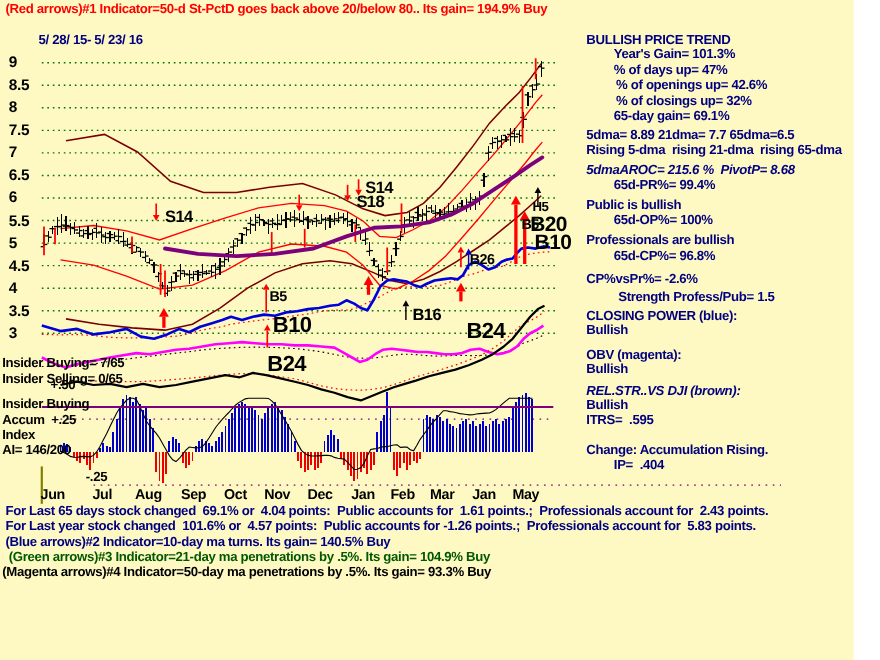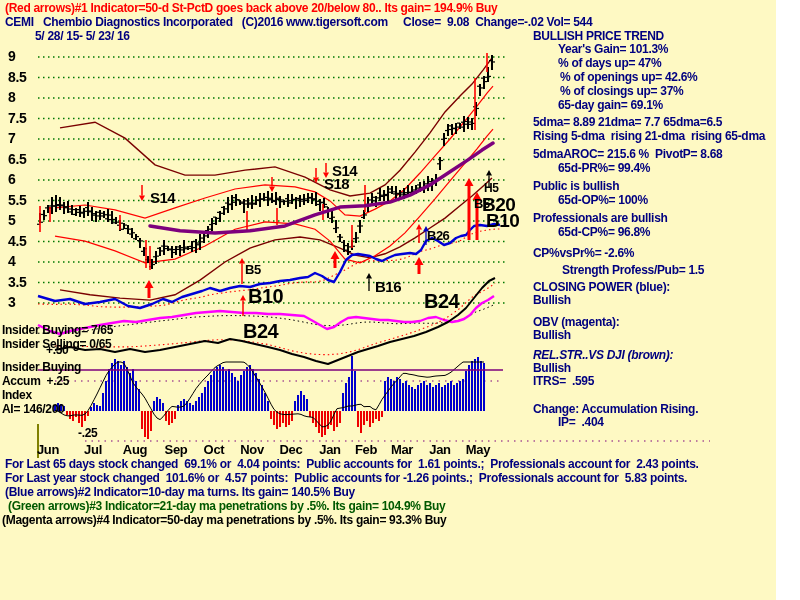--- a/index.html
+++ b/index.html
@@ -16,21 +16,20 @@
   .tick{font-size:14px;color:#000000;}
   .mon{font-size:13px;color:#000000;transform:translateX(-50%);}
   .ann{color:#000000;letter-spacing:-0.5px;}
   svg{position:absolute;left:0;top:0;}
 </style>
 </head>
 <body>
 
 <div class="screen">
   <div id="hl1" class="lbl">(Red arrows)#1 Indicator=50-d St-PctD goes back above 20/below 80.. Its gain= 194.9% Buy</div>
-  <div id="hl2" class="lbl">CEMI   Chembio Diagnostics Incorporated   (C)2016 www.tigersoft.com     Close=  9.08  Change=-.02 Vol= 544</div>
   <div id="hl3" class="lbl">5/ 28/ 15- 5/ 23/ 16</div>
   <svg id="chart-svg" width="800" height="600">
       <line x1="38" y1="303" x2="508" y2="303" stroke="#007700" stroke-width="1.3" stroke-dasharray="1.5 3.5"></line>
       <line x1="38" y1="282.5" x2="508" y2="282.5" stroke="#007700" stroke-width="1.3" stroke-dasharray="1.5 3.5"></line>
       <line x1="38" y1="262" x2="508" y2="262" stroke="#007700" stroke-width="1.3" stroke-dasharray="1.5 3.5"></line>
       <line x1="38" y1="241.5" x2="508" y2="241.5" stroke="#007700" stroke-width="1.3" stroke-dasharray="1.5 3.5"></line>
       <line x1="38" y1="221" x2="508" y2="221" stroke="#007700" stroke-width="1.3" stroke-dasharray="1.5 3.5"></line>
       <line x1="38" y1="200.5" x2="508" y2="200.5" stroke="#007700" stroke-width="1.3" stroke-dasharray="1.5 3.5"></line>
       <line x1="38" y1="180" x2="508" y2="180" stroke="#007700" stroke-width="1.3" stroke-dasharray="1.5 3.5"></line>
       <line x1="38" y1="159.5" x2="508" y2="159.5" stroke="#007700" stroke-width="1.3" stroke-dasharray="1.5 3.5"></line>
@@ -582,25 +581,25 @@
       <line x1="489" y1="188" x2="489" y2="175.5" stroke="#000000" stroke-width="1.3"></line>
       <path d="M 489 170 L 486 175.5 L 492 175.5 Z" fill="#000000" stroke="none"></path>
       <line x1="426" y1="245" x2="426" y2="231.5" stroke="#0000c0" stroke-width="1.3"></line>
       <path d="M 426 226 L 423 231.5 L 429 231.5 Z" fill="#0000c0" stroke="none"></path>
     </svg>
   <div id="gen-labels">
       <div class="lbl rp" style="left: 533px; top: 30px;">BULLISH PRICE TREND</div>
       <div class="lbl rp" style="left: 558px; top: 43px;">Year's Gain= 101.3%</div>
       <div class="lbl rp" style="left: 558px; top: 57px;">% of days up= 47%</div>
       <div class="lbl rp" style="left: 560px; top: 71px;">% of openings up= 42.6%</div>
-      <div class="lbl rp" style="left: 560px; top: 85px;">% of closings up= 37%</div>
+      <div class="lbl rp" style="left: 560px; top: 85px;">% of closings up= 32%</div>
       <div class="lbl rp" style="left: 558px; top: 99px;">65-day gain= 69.1%</div>
       <div class="lbl rp" style="left: 533px; top: 116px;">5dma= 8.89 21dma= 7.7 65dma=6.5</div>
       <div class="lbl rp" style="left: 533px; top: 130px;">Rising 5-dma  rising 21-dma  rising 65-dma</div>
-      <div class="lbl rp" style="left: 533px; top: 148px;">5dmaAROC= 215.6 %  PivotP= 8.68</div>
+      <div class="lbl rp" style="left: 533px; top: 148px; font-style: italic;">5dmaAROC= 215.6 %  PivotP= 8.68</div>
       <div class="lbl rp" style="left: 558px; top: 162px;">65d-PR%= 99.4%</div>
       <div class="lbl rp" style="left: 533px; top: 180px;">Public is bullish</div>
       <div class="lbl rp" style="left: 558px; top: 194px;">65d-OP%= 100%</div>
       <div class="lbl rp" style="left: 533px; top: 212px;">Professionals are bullish</div>
       <div class="lbl rp" style="left: 558px; top: 226px;">65d-CP%= 96.8%</div>
       <div class="lbl rp" style="left: 533px; top: 247px;">CP%vsPr%= -2.6%</div>
       <div class="lbl rp" style="left: 562px; top: 264px;">Strength Profess/Pub= 1.5</div>
       <div class="lbl rp" style="left: 533px; top: 281px;">CLOSING POWER (blue):</div>
       <div class="lbl rp" style="left: 533px; top: 294px;">Bullish</div>
       <div class="lbl rp" style="left: 533px; top: 316px;">OBV (magenta):</div>

